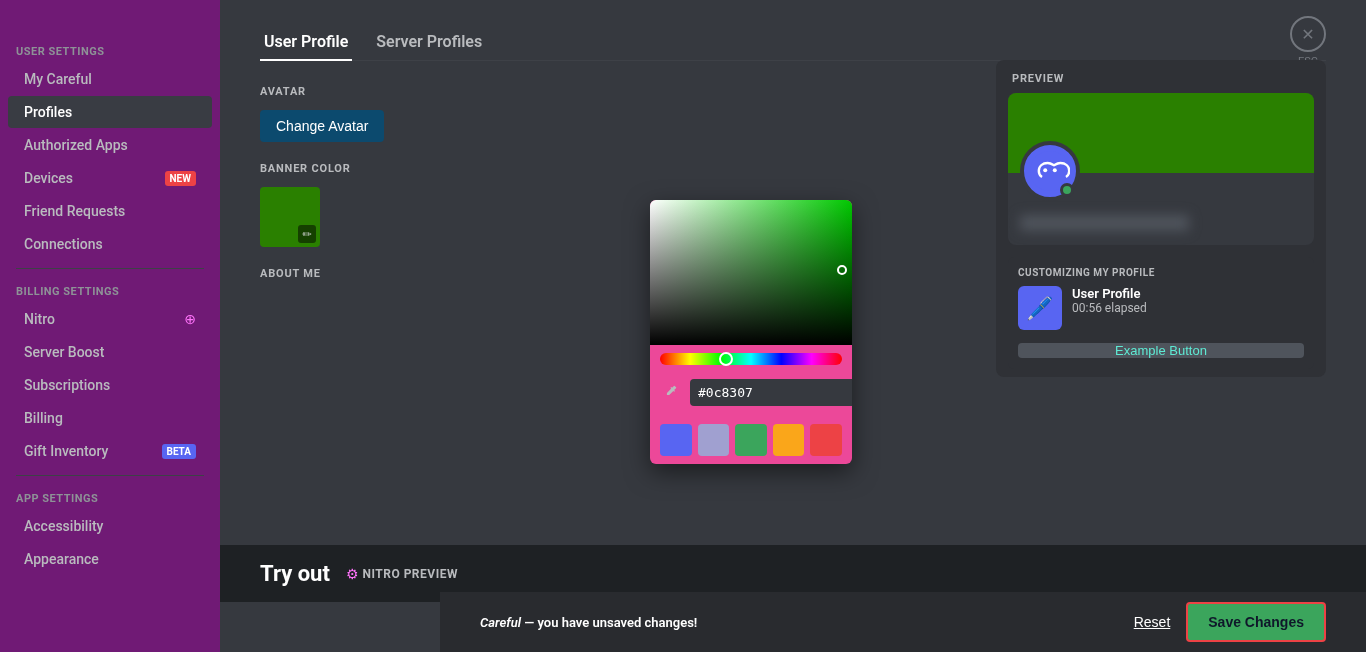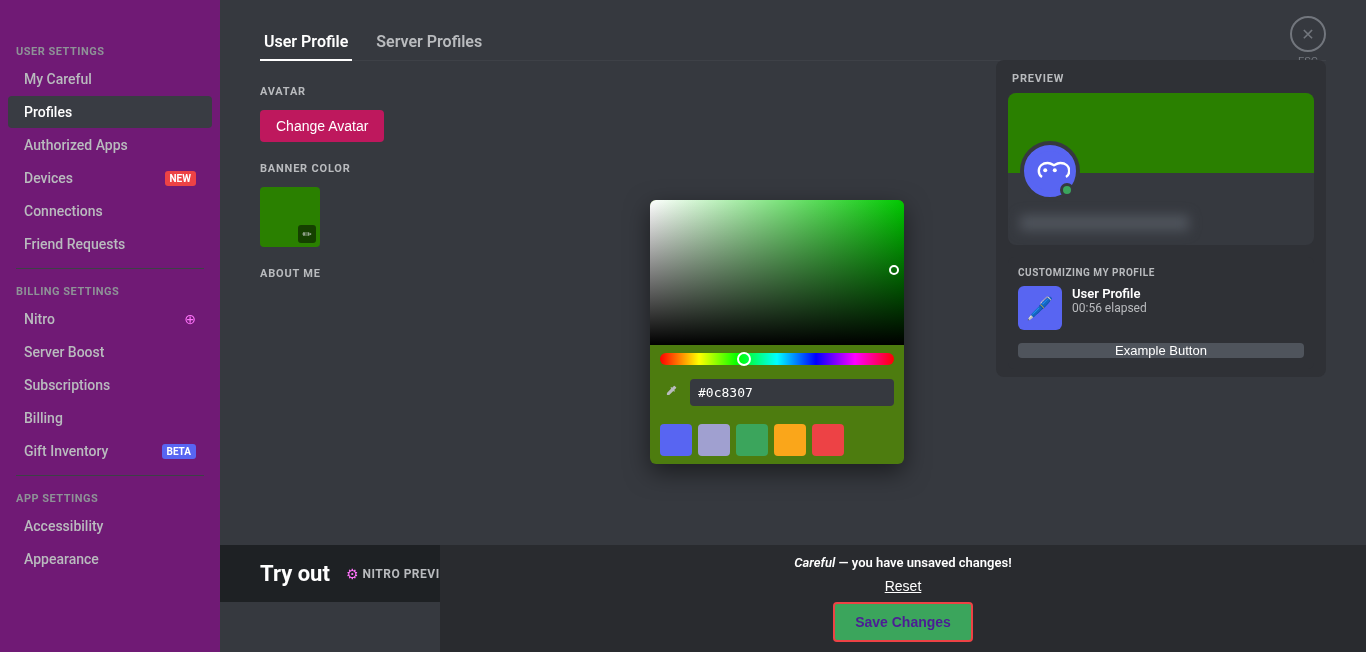--- a/index.html
+++ b/index.html
@@ -102,21 +102,21 @@
     .section-label {
       font-size: 11px;
       font-weight: 700;
       color: #b9bbbe;
       text-transform: uppercase;
       letter-spacing: 0.8px;
       margin-bottom: 12px;
     }
 
     .change-avatar-btn {
-      background: #be185d;
+      background: #0c4a6e;
       color: #fff;
       border: none;
       border-radius: 4px;
       padding: 8px 16px;
       font-size: 14px;
       font-weight: 500;
       cursor: pointer;
     }
 
     .banner-color-section {
@@ -148,22 +148,22 @@
 
     .about-me-section {
       margin-top: 20px;
     }
 
     
     .color-picker-popup {
       position: absolute;
       top: 200px;
       left: 430px;
-      width: 254px;
-      background: #4d7c0f;
+      width: 202px;
+      background: #ec4899;
       border-radius: 6px;
       overflow: hidden;
       z-index: 100;
       box-shadow: 0 8px 24px rgba(0,0,0,0.5);
     }
 
     .color-gradient {
       width: 100%;
       height: 145px;
       position: relative;
@@ -350,38 +350,37 @@
     }
     .activity-text .activity-time {
       font-size: 12px;
       color: #b9bbbe;
     }
     .example-button {
       width: 100%;
       background: #4f545c;
       border: none;
       border-radius: 4px;
-      color: #ffffff;
+      color: #5eead4;
       padding: 0;
       font-size: 13px;
       cursor: pointer;
       font-weight: 500;
     }
 
     .unsaved-bar {
       position: absolute;
       bottom: 0;
       left: 220px;
       right: 0;
       background: #292b2f;
       display: flex;
       align-items: center;
       padding: 10px 40px;
       z-index: 50;
-      flex-direction: column;
     }
     .unsaved-text {
       font-size: 13px;
       color: #dcddde;
       flex: 1;
     }
     .unsaved-text span {
       font-weight: 600;
       color: #fff;
     }
@@ -391,21 +390,21 @@
       color: #fff;
       cursor: pointer;
       font-size: 14px;
       padding: 8px 16px;
       text-decoration: underline;
     }
     .save-btn {
       background: #3ba55c;
       border: 2px solid #ed4245;
       border-radius: 4px;
-      color: #4c1d95;
+      color: #0f172a;
       padding: 10px 20px;
       font-size: 14px;
       font-weight: 600;
       cursor: pointer;
     }
 
     
     .esc-button {
       position: absolute;
       top: 16px;
@@ -451,24 +450,24 @@
     <span>Profiles</span>
   </div>
   <div class="sidebar-item">
     <span>Authorized Apps</span>
   </div>
   <div class="sidebar-item">
     <span>Devices</span>
     <span class="badge badge-new">NEW</span>
   </div>
   <div class="sidebar-item">
+    <span>Friend Requests</span>
+  </div>
+  <div class="sidebar-item">
     <span>Connections</span>
-  </div>
-  <div class="sidebar-item">
-    <span>Friend Requests</span>
   </div>
 
   <div class="sidebar-divider"></div>
 
   <div class="sidebar-section-label">Billing Settings</div>
 
   <div class="sidebar-item">
     <span>Nitro</span>
     <span style="margin-left:auto; color:#ff73fa; font-size:14px;">⊕</span>
   </div>

